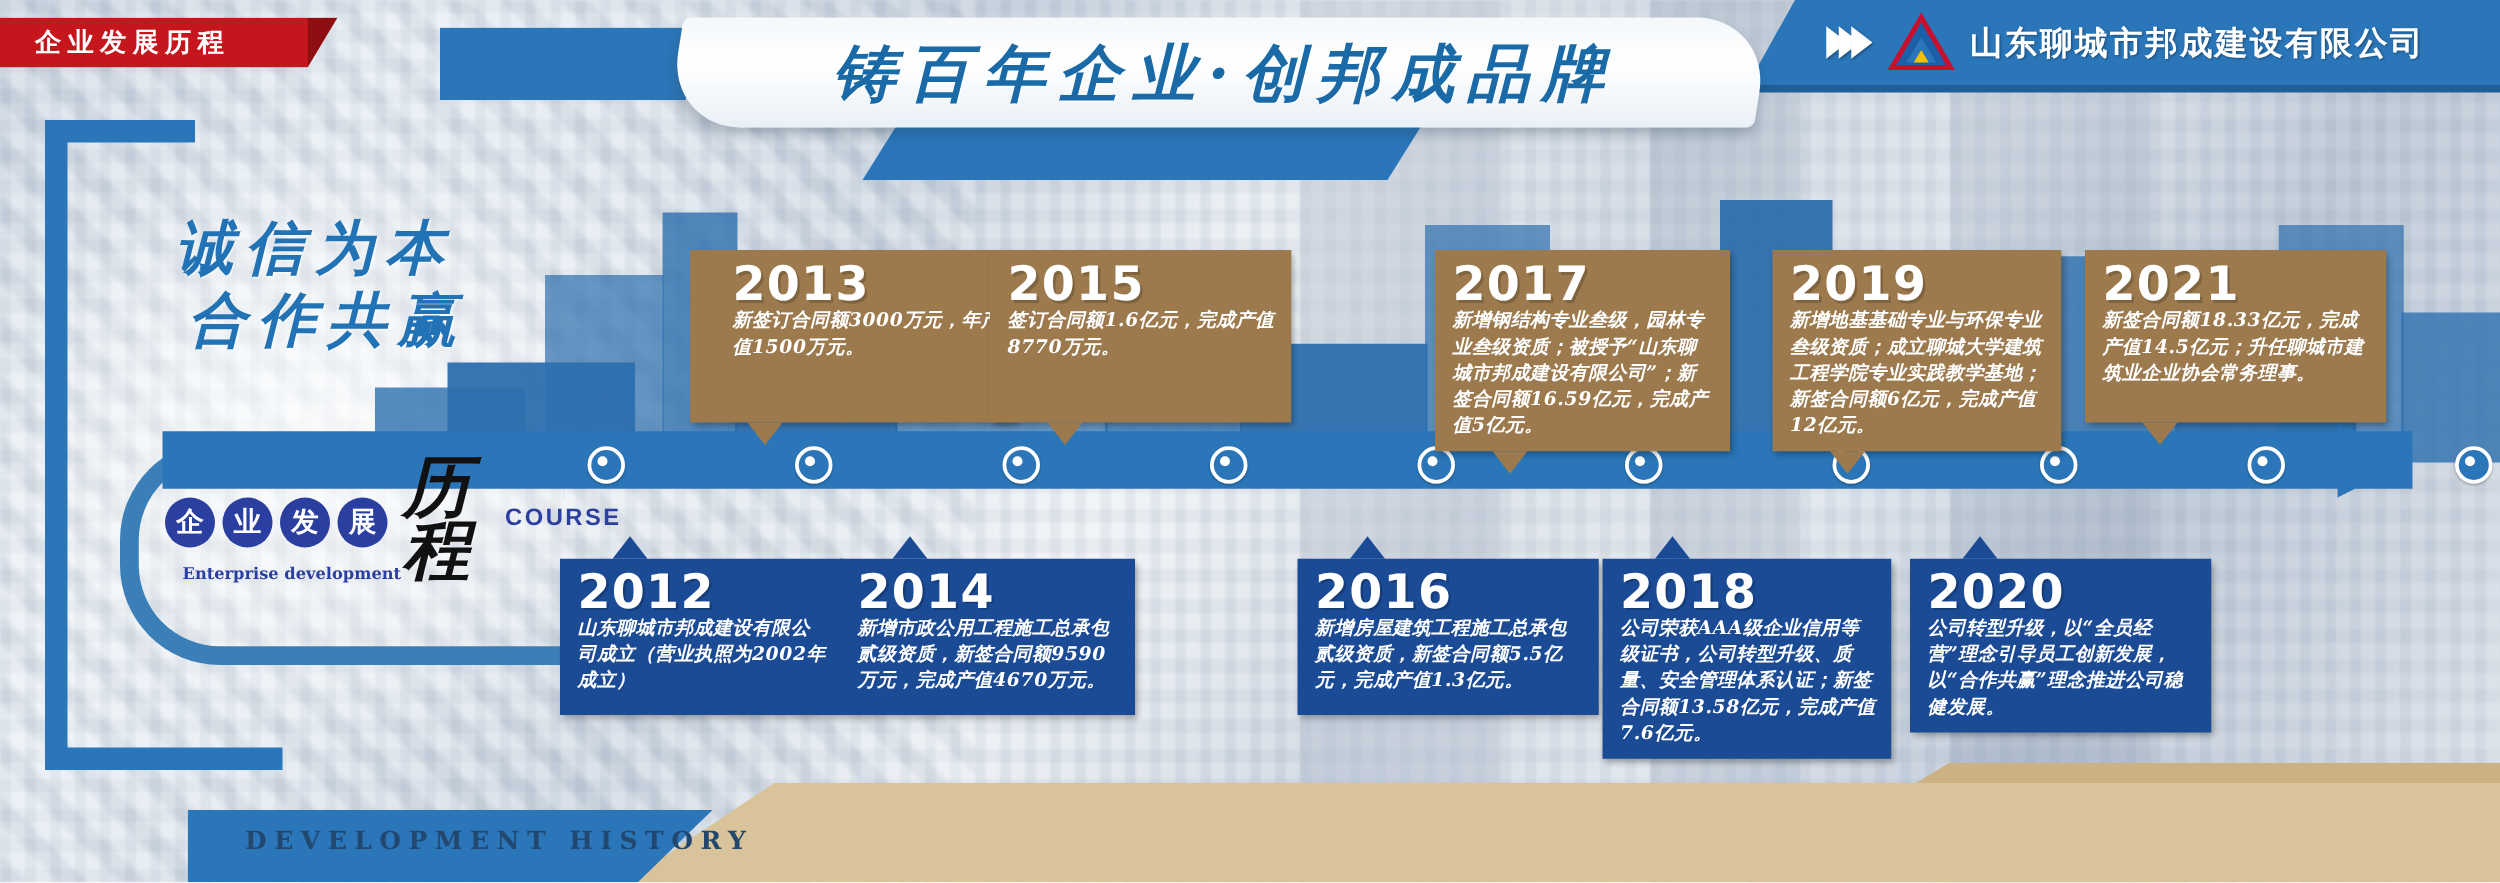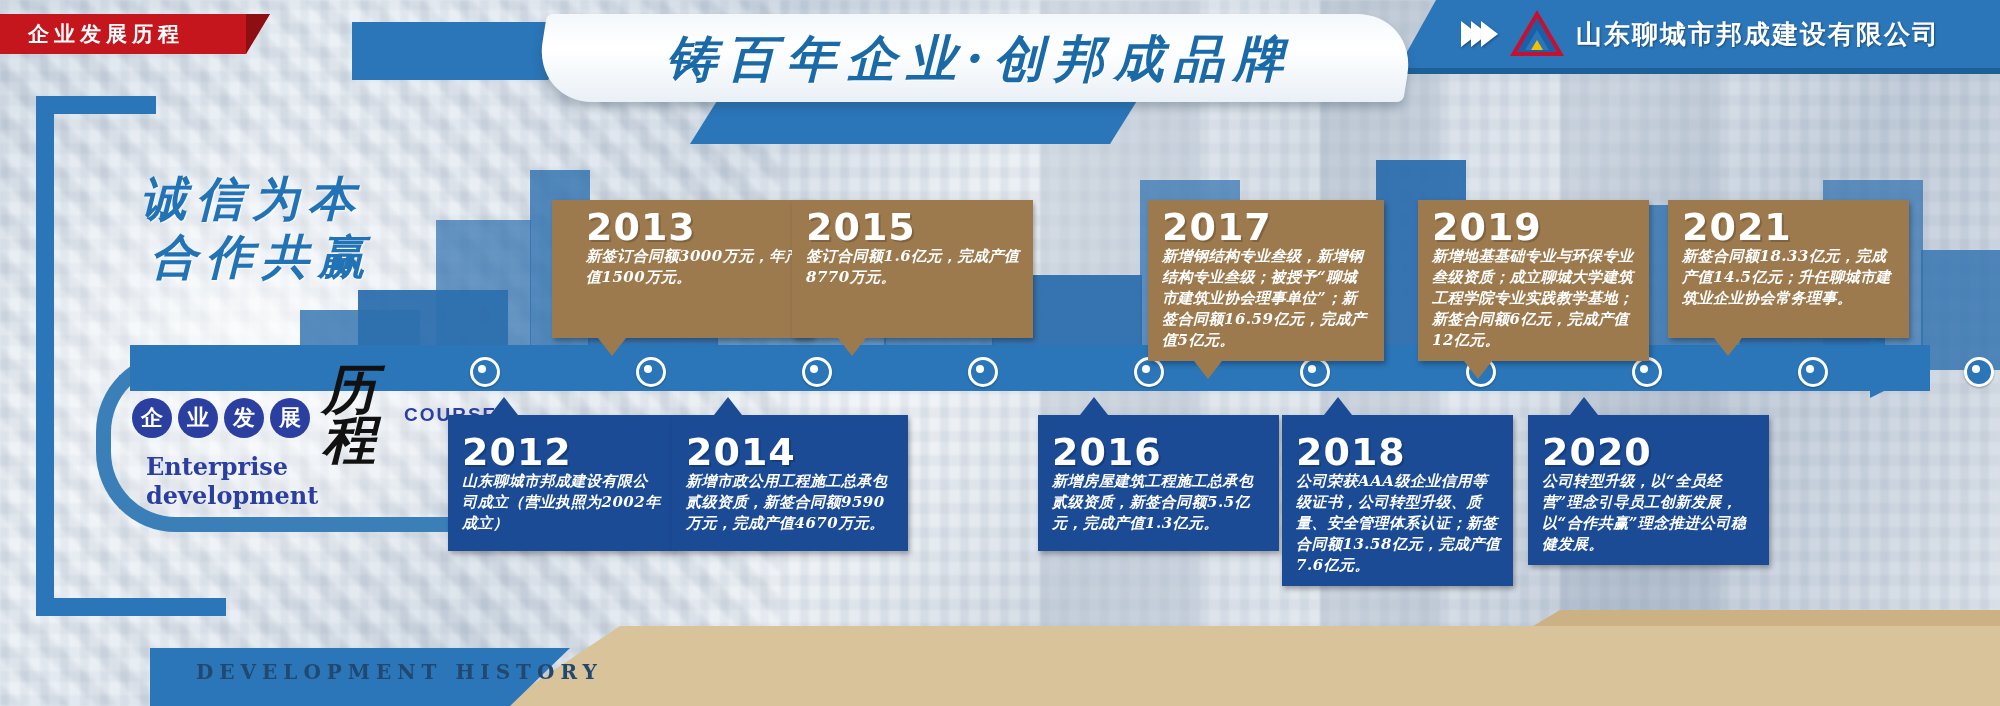--- a/index.html
+++ b/index.html
@@ -91,36 +91,36 @@
   
   #hook{position:absolute;left:96px;top:352px;width:340px;height:150px;z-index:11;
     border:15px solid #3a7fb8;border-right:none;border-radius:80px 0 0 80px;background:transparent;}
 
   
   #badge{position:absolute;left:126px;top:398px;width:330px;height:112px;z-index:16;}
   .badge-circles{display:flex;gap:6px;margin-left:6px;}
   .badge-circles i{width:40px;height:40px;border-radius:50%;background:#2b3fa0;color:#fff;
     display:flex;align-items:center;justify-content:center;font-size:22px;font-style:normal;font-weight:bold;
     font-family:"DejaVu Sans","Liberation Sans",sans-serif;}
-  #badge-en{margin-top:14px;margin-left:20px;color:#2b3fa0;font-size:24px;font-weight:bold;
+  #badge-en{margin-top:14px;margin-left:20px;color:#2b3fa0;font-size:13px;font-weight:bold;
     font-family:"DejaVu Serif","Liberation Serif",serif;}
   #badge-cal{position:absolute;left:196px;top:-34px;font-family:"DejaVu Serif","Liberation Serif",serif;
     font-weight:bold;font-style:italic;font-size:54px;color:#111;line-height:50px;width:70px;}
   #badge-course{position:absolute;left:278px;top:6px;color:#2b3fa0;font-size:19px;font-weight:bold;letter-spacing:2px;}
 
   
   .card{position:absolute;z-index:17;box-shadow:2px 3px 5px rgba(0,0,0,.3);}
   .card .yr{font-family:"DejaVu Sans","Liberation Sans",sans-serif;font-weight:bold;font-size:38px;
     color:#fff;line-height:38px;letter-spacing:1px;text-shadow:2px 2px 0 rgba(0,0,0,.18);}
   .card .tx{font-family:"DejaVu Serif","Liberation Serif",serif;font-size:15px;color:#fff;
     line-height:21px;letter-spacing:.5px;font-style:italic;font-weight:bold;}
   .card.top{background:#9c7a4e;padding:8px 12px 10px 14px;}
   .card.top .tail{position:absolute;left:46px;bottom:-18px;width:0;height:0;
     border-left:14px solid transparent;border-right:14px solid transparent;border-top:18px solid #9c7a4e;}
-  .card.bot{background:#1c4b96;padding:18px 12px 10px 14px;}
+  .card.bot{background:#1c4b96;padding:7px 12px 10px 14px;margin-top:32px;}
   .card.bot .tail{position:absolute;left:42px;top:-18px;width:0;height:0;
     border-left:14px solid transparent;border-right:14px solid transparent;border-bottom:18px solid #1c4b96;}
 
   
   #bot-tan{position:absolute;left:500px;top:626px;width:1500px;height:80px;background:#d9c39b;z-index:9;
     clip-path:polygon(120px 0,1500px 0,1500px 80px,0 80px);}
   #bot-tan2{position:absolute;left:1400px;top:610px;width:600px;height:96px;background:#cbb184;z-index:8;
     clip-path:polygon(160px 0,600px 0,600px 96px,0 96px);}
   #bot-blue{position:absolute;left:150px;top:648px;width:420px;height:58px;background:#2a76b9;z-index:10;
     clip-path:polygon(0 0,420px 0,360px 58px,0 58px);}
@@ -246,21 +246,21 @@
         <div class="tx">签订合同额1.6亿元，完成产值8770万元。</div>
         <div class="tail"></div>
       </div>
       <div class="card bot" style="left: 1038px; width: 215px; top: 415px; min-height: 108px;">
         <div class="yr">2016</div>
         <div class="tx">新增房屋建筑工程施工总承包贰级资质，新签合同额5.5亿元，完成产值1.3亿元。</div>
         <div class="tail"></div>
       </div>
       <div class="card top" style="left: 1148px; width: 210px; top: 200px; min-height: 120px;">
         <div class="yr">2017</div>
-        <div class="tx">新增钢结构专业叁级，新增钢结构专业叁级；被授予“聊城市建筑业协会理事单位”；新签合同额16.59亿元，完成产值5亿元。</div>
+        <div class="tx">新增钢结构专业叁级，园林专业叁级资质；被授予“山东聊城市邦成建设有限公司”；新签合同额16.59亿元，完成产值5亿元。</div>
         <div class="tail"></div>
       </div>
       <div class="card bot" style="left: 1282px; width: 205px; top: 415px; min-height: 108px;">
         <div class="yr">2018</div>
         <div class="tx">公司荣获AAA级企业信用等级证书，公司转型升级、质量、安全管理体系认证；新签合同额13.58亿元，完成产值7.6亿元。</div>
         <div class="tail"></div>
       </div>
       <div class="card top" style="left: 1418px; width: 205px; top: 200px; min-height: 120px;">
         <div class="yr">2019</div>
         <div class="tx">新增地基基础专业与环保专业叁级资质；成立聊城大学建筑工程学院专业实践教学基地；新签合同额6亿元，完成产值12亿元。</div>

